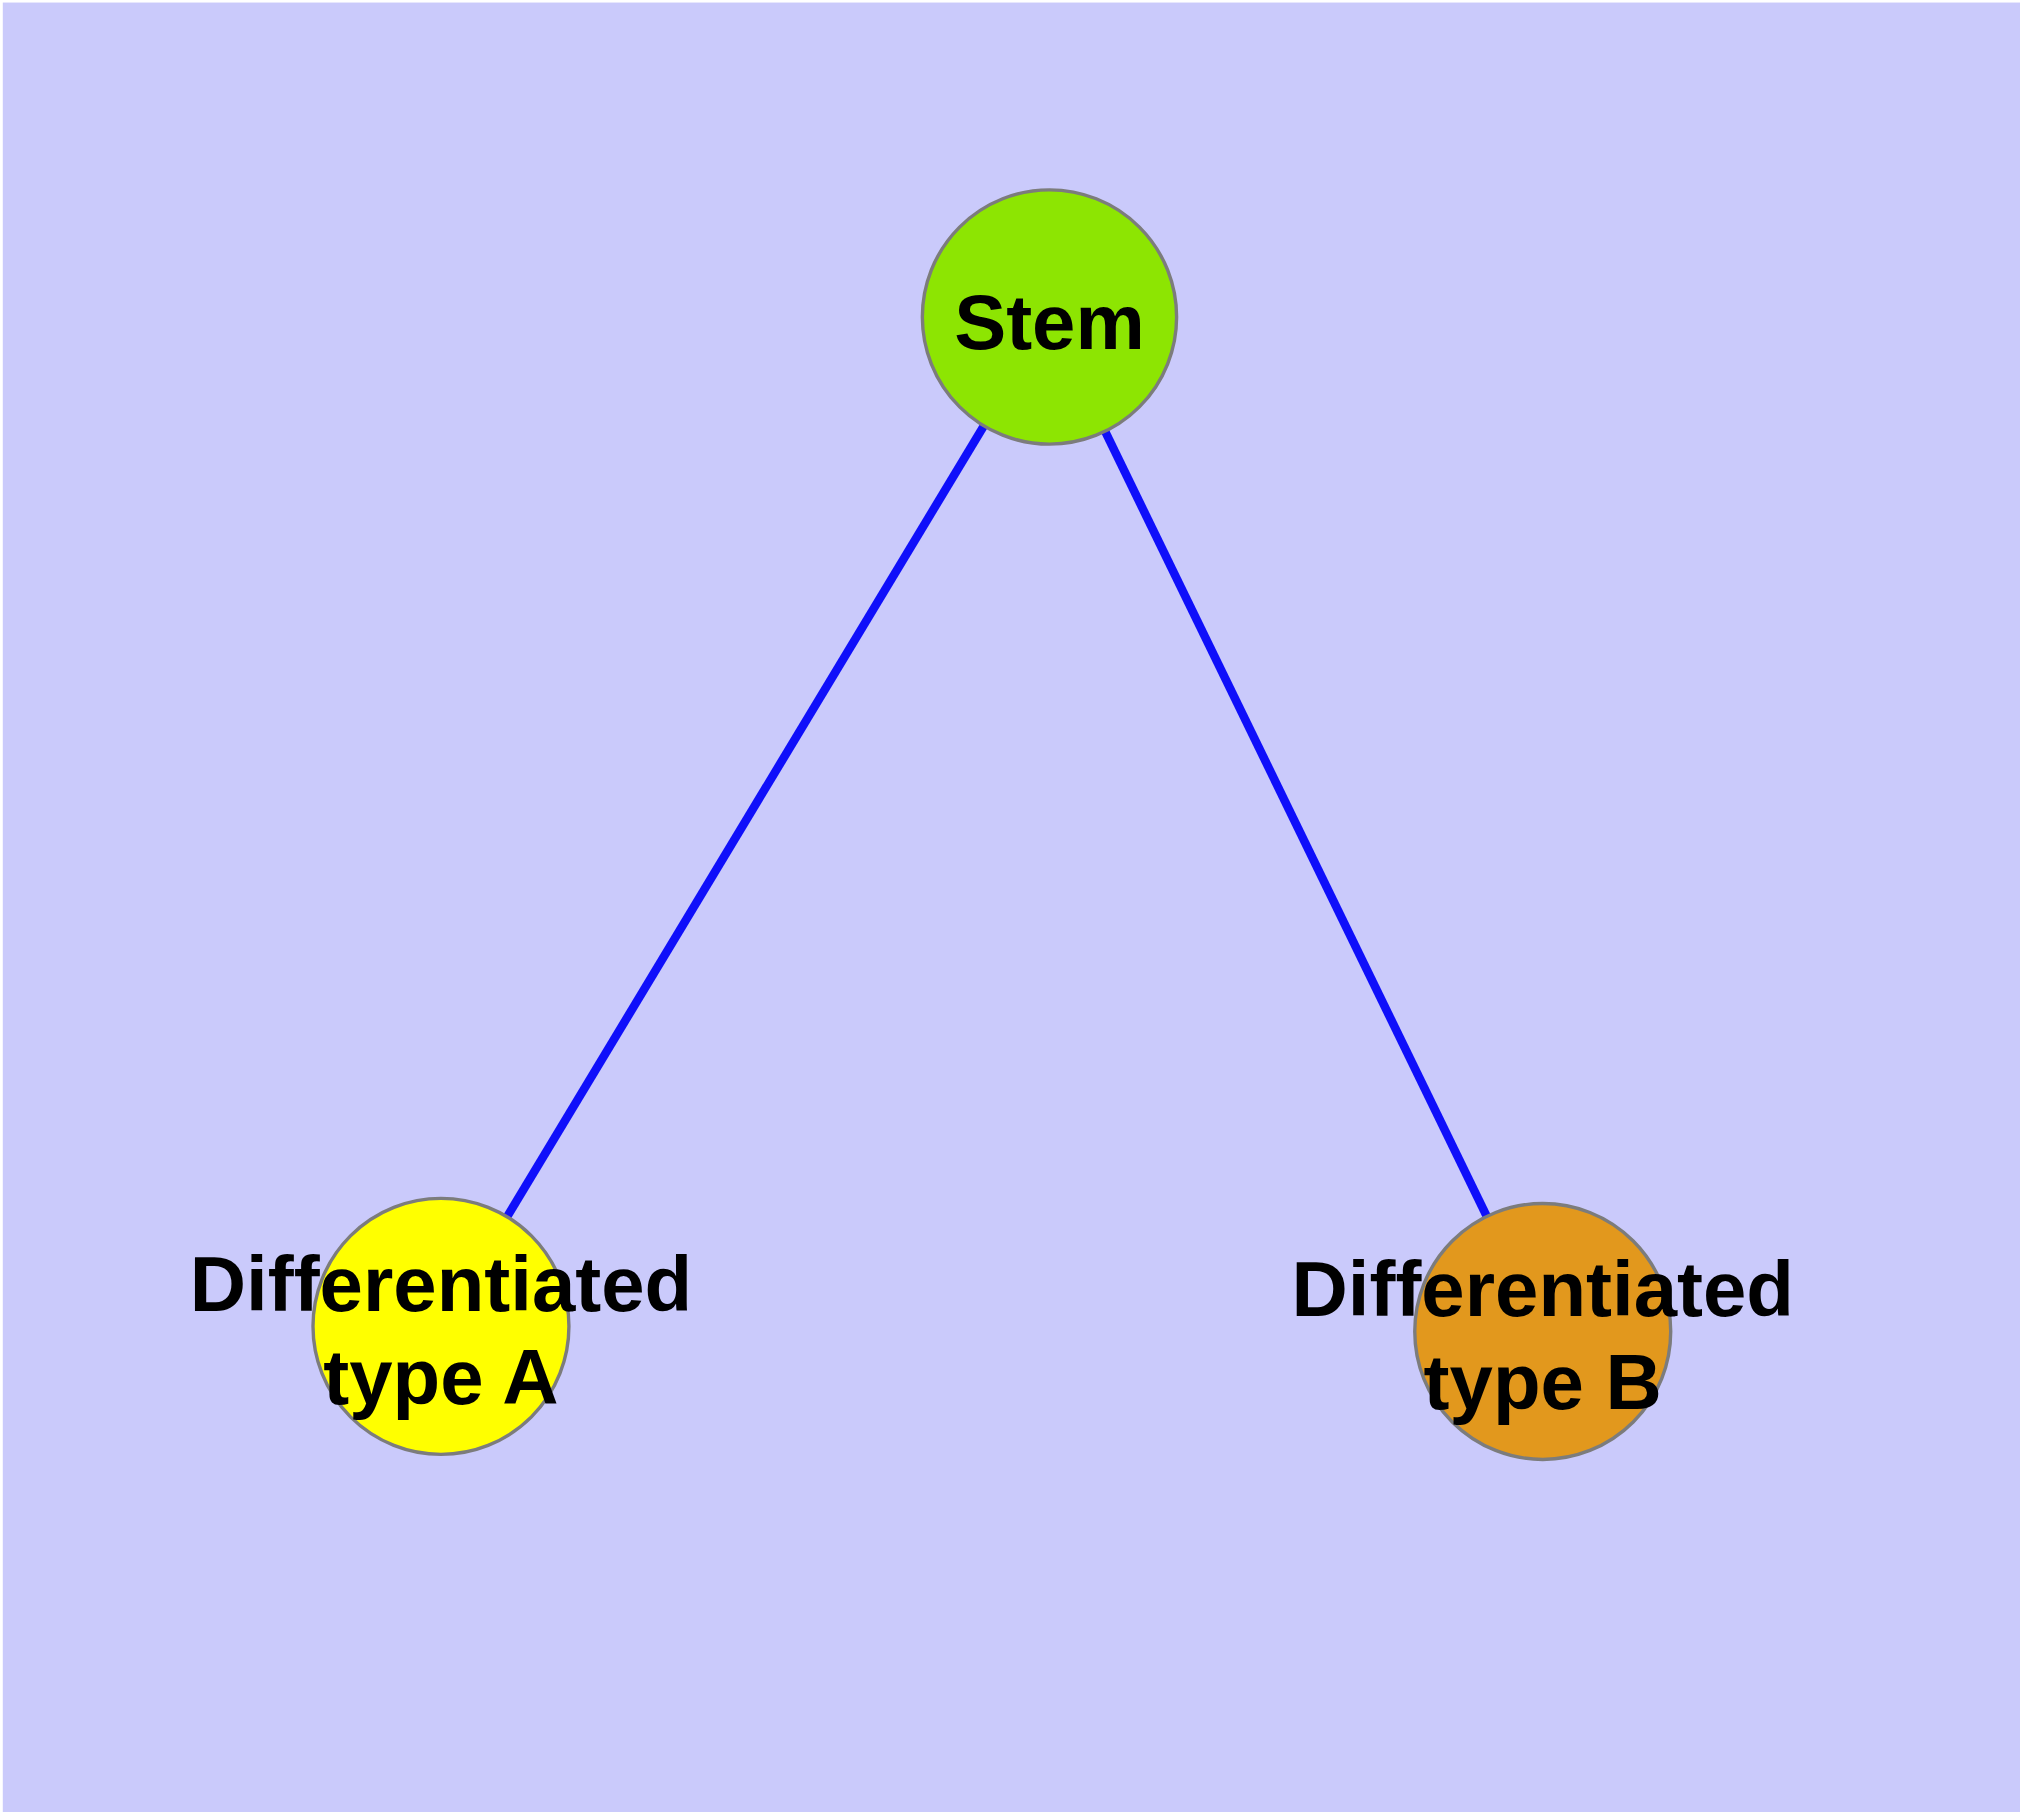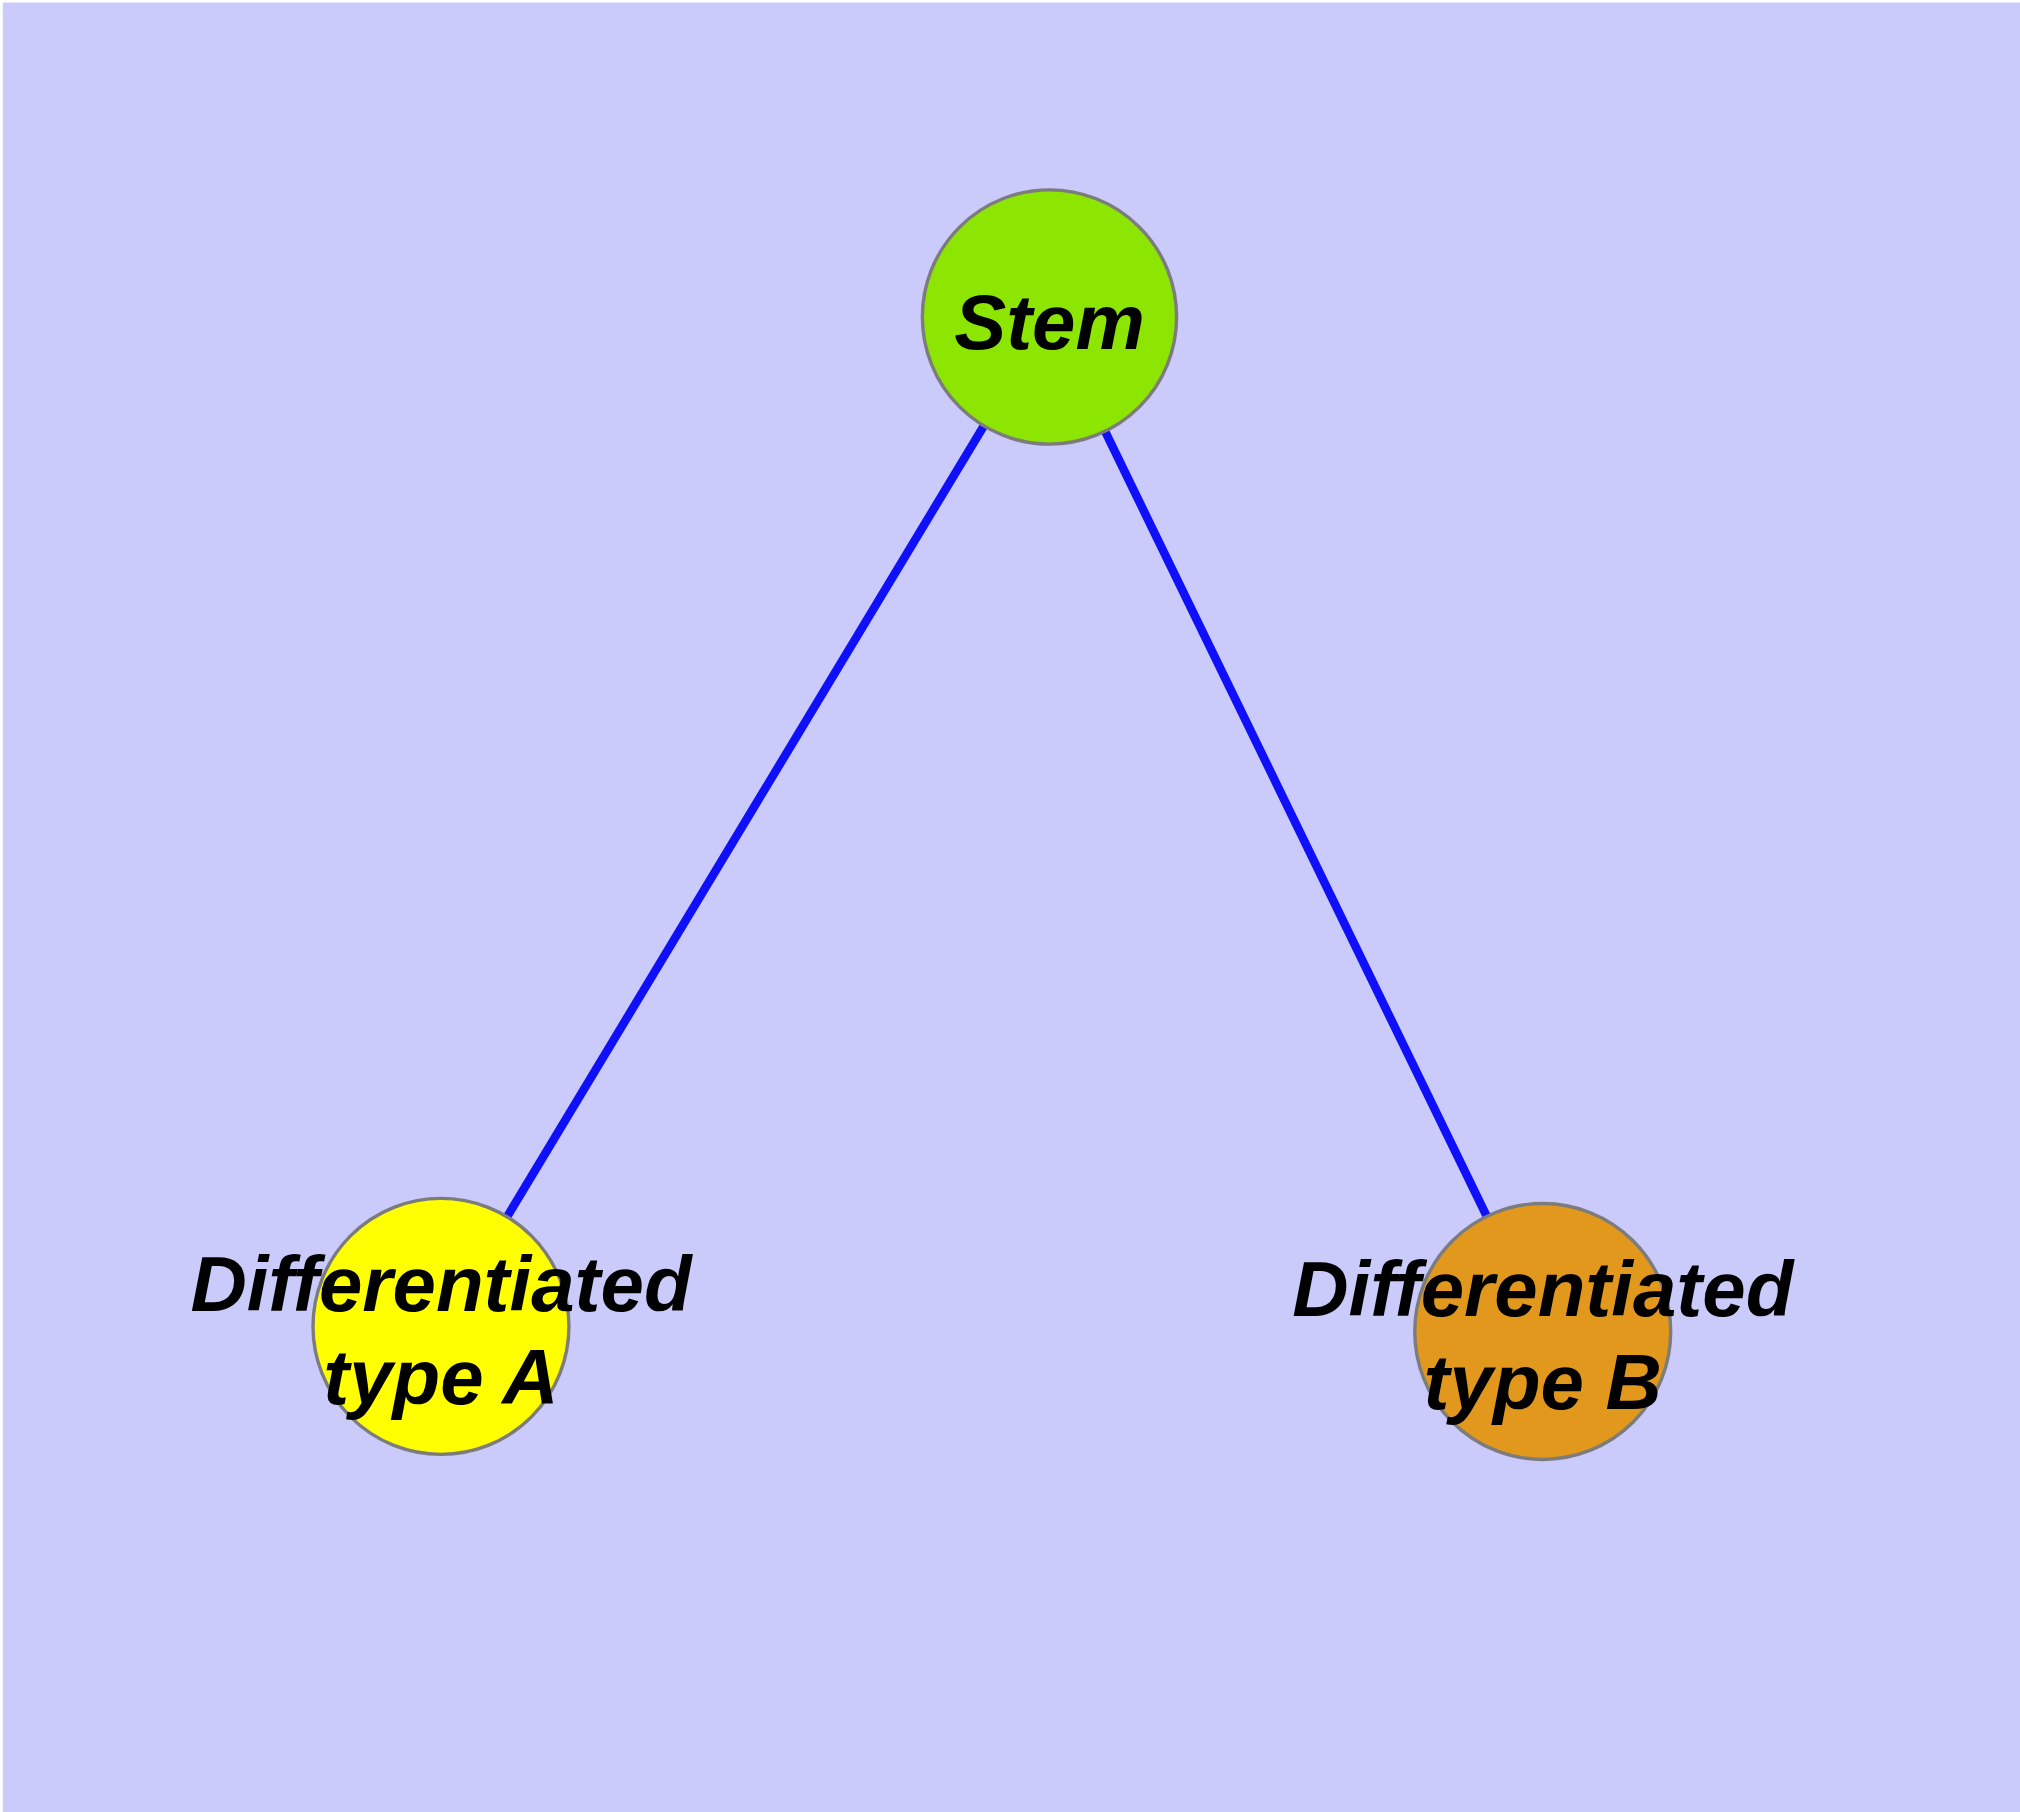--- a/index.html
+++ b/index.html
@@ -7,21 +7,20 @@
     padding: 0;
     background: #ffffff;
   }
   .page {
     position: relative;
     width: 2021px;
     height: 1812px;
     background: #ffffff;
     overflow: hidden;
     font-family: "Liberation Sans", sans-serif;
-    font-style: italic;
   }
   .diagram-svg {
     position: absolute;
     left: 0;
     top: 0;
     width: 2021px;
     height: 1812px;
     display: block;
   }
   .edge {

